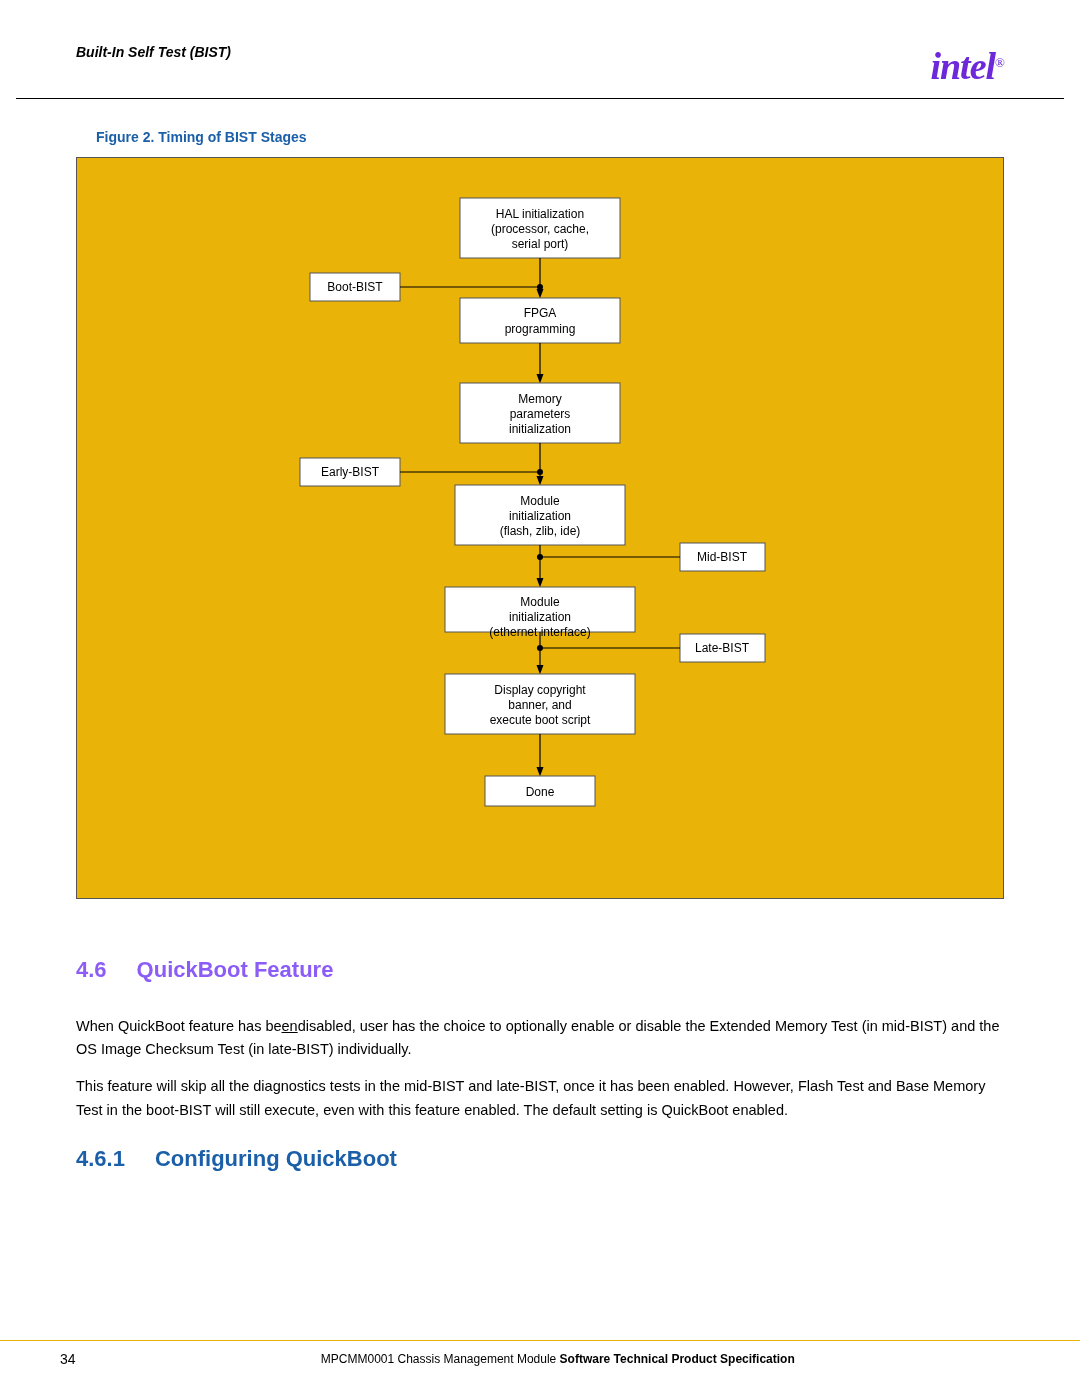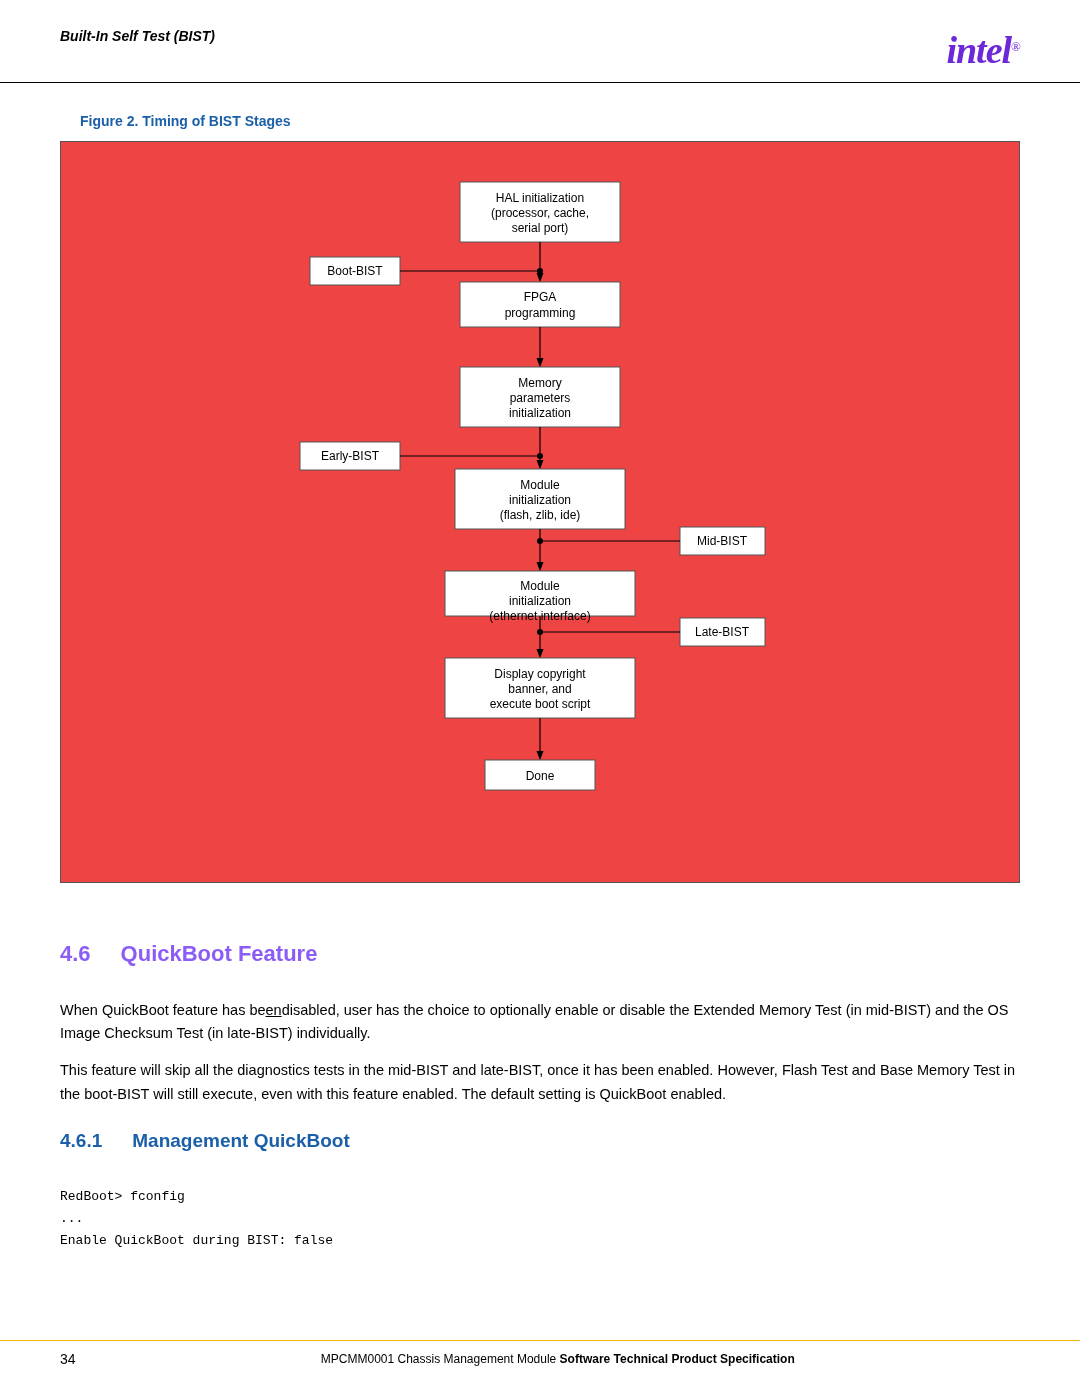--- a/index.html
+++ b/index.html
@@ -8,21 +8,21 @@
       min-height: 1397px;
       background: #fff;
       font-family: Arial, Helvetica, sans-serif;
       font-size: 15px;
       color: #000;
     }
 
     .page {
       width: 1080px;
       min-height: 1397px;
-      padding: 0;
+      padding: 16px;
       position: relative;
     }
 
     
     .header {
       display: flex;
       justify-content: space-between;
       align-items: flex-start;
       padding: 28px 60px 10px 60px;
       border-bottom: 1px solid #000;
@@ -64,21 +64,21 @@
     .figure-caption .fig-label {
       font-weight: bold;
       margin-left: 20px;
     }
 
     
     .diagram-box {
       border: 1px solid #555;
       padding: 30px 20px 30px 20px;
       margin-bottom: 40px;
-      background: #ef4444;
+      background: #eab308;
       position: relative;
     }
 
     
     .flowchart-container {
       width: 100%;
       display: flex;
       justify-content: center;
     }
 
@@ -89,21 +89,21 @@
       font-weight: bold;
       margin-bottom: 16px;
       margin-top: 18px;
     }
     .section-number {
       margin-right: 30px;
     }
 
     .subsection-heading {
       color: #1a5fa8;
-      font-size: 19px;
+      font-size: 22px;
       font-weight: bold;
       margin-bottom: 16px;
       margin-top: 10px;
     }
 
     
     .body-text {
       font-size: 14.5px;
       line-height: 1.6;
       margin-bottom: 14px;
@@ -253,28 +253,23 @@
     <div class="section-row">
       <span class="section-heading section-number">4.6</span>
       <span class="section-heading">QuickBoot Feature</span>
     </div>
 
     <p class="body-text">When QuickBoot feature has be<span style="text-decoration:underline;text-decoration-skip-ink:none;">en</span>disabled, user has the choice to optionally enable or disable the Extended Memory Test (in mid-BIST) and the OS Image Checksum Test (in late-BIST) individually.</p>
     <p class="body-text">This feature will skip all the diagnostics tests in the mid-BIST and late-BIST, once it has been enabled. However, Flash Test and Base Memory Test in the boot-BIST will still execute, even with this feature enabled. The default setting is QuickBoot enabled.</p>
 
     <div class="section-row">
       <span class="subsection-heading section-number">4.6.1</span>
-      <span class="subsection-heading">Management QuickBoot</span>
-    </div>
-
-    <div class="code-block">
-      <div>RedBoot&gt; fconfig</div>
-      <div>...</div>
-      <div>Enable QuickBoot during BIST: false</div>
-    </div>
+      <span class="subsection-heading">Configuring QuickBoot</span>
+    </div>
+
 
   </div>
 
   <div class="footer">
     <span class="footer-page">34</span>
     <span class="footer-text">
       <span>MPCMM0001 Chassis Management Module </span><strong>Software Technical Product Specification</strong>
     </span>
   </div>
 

